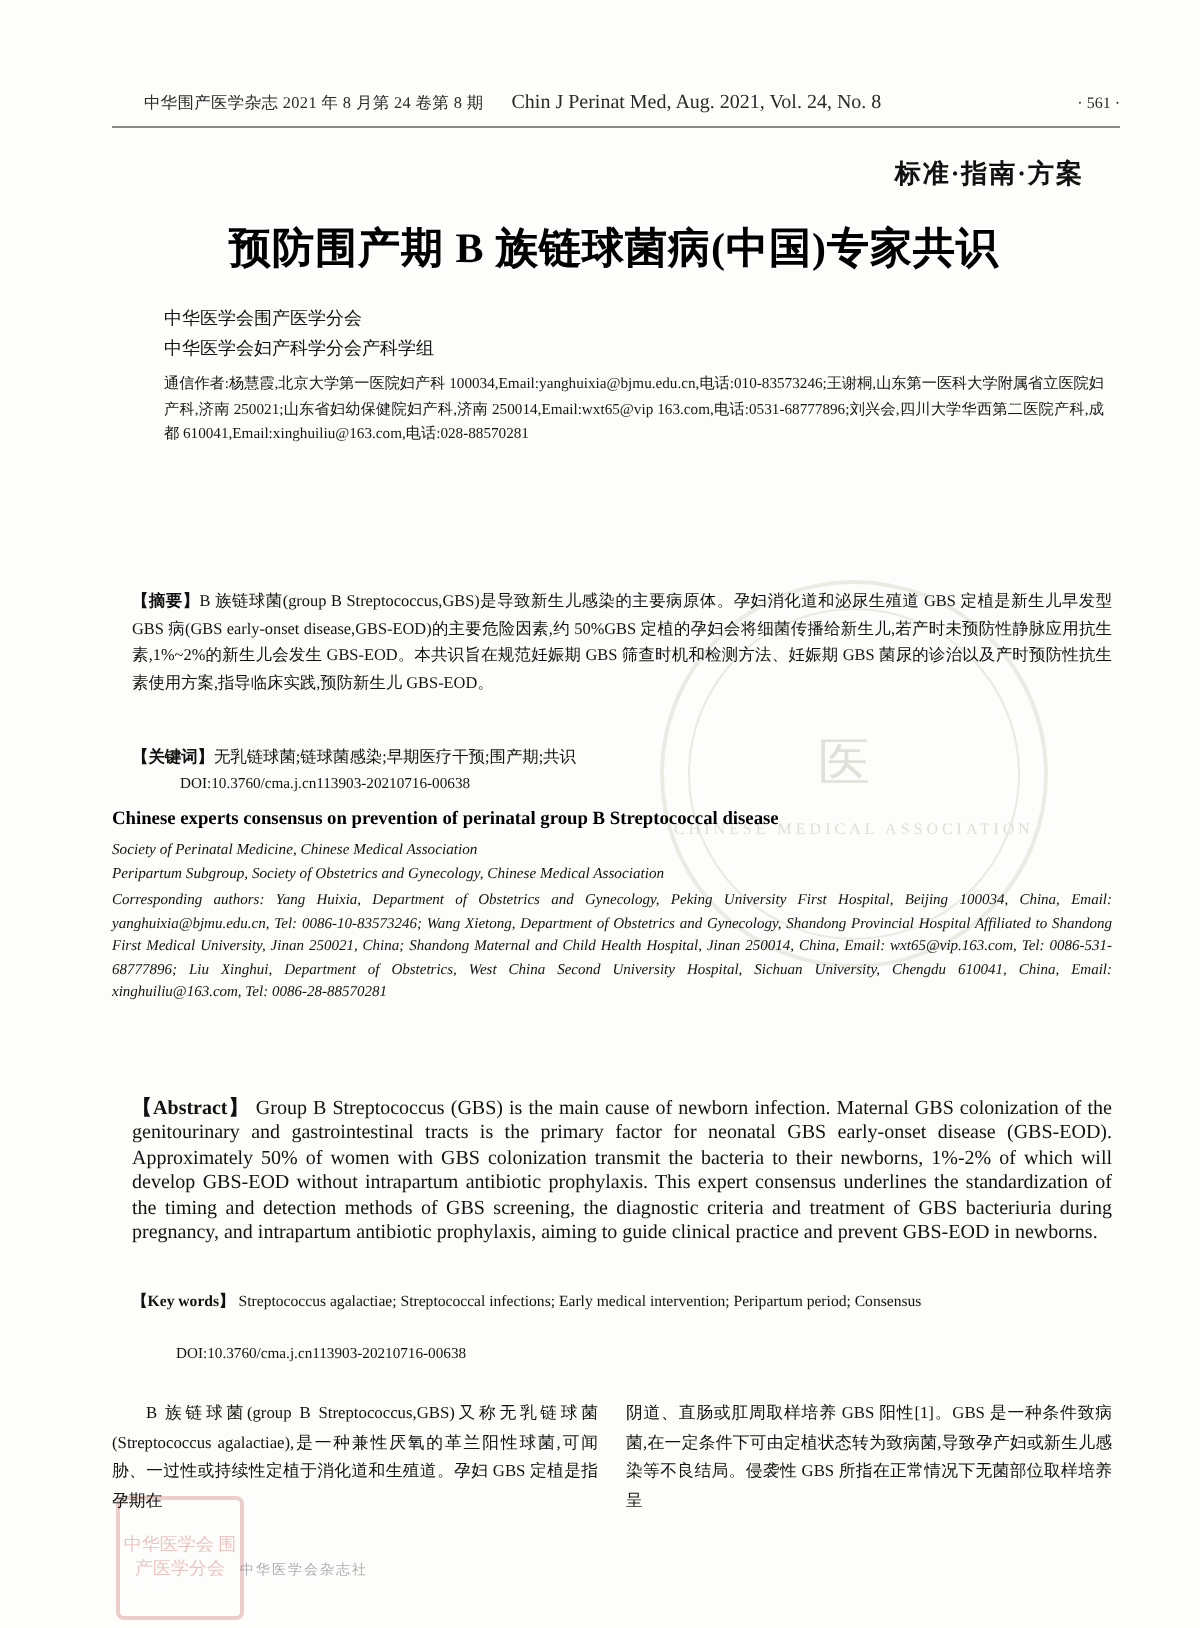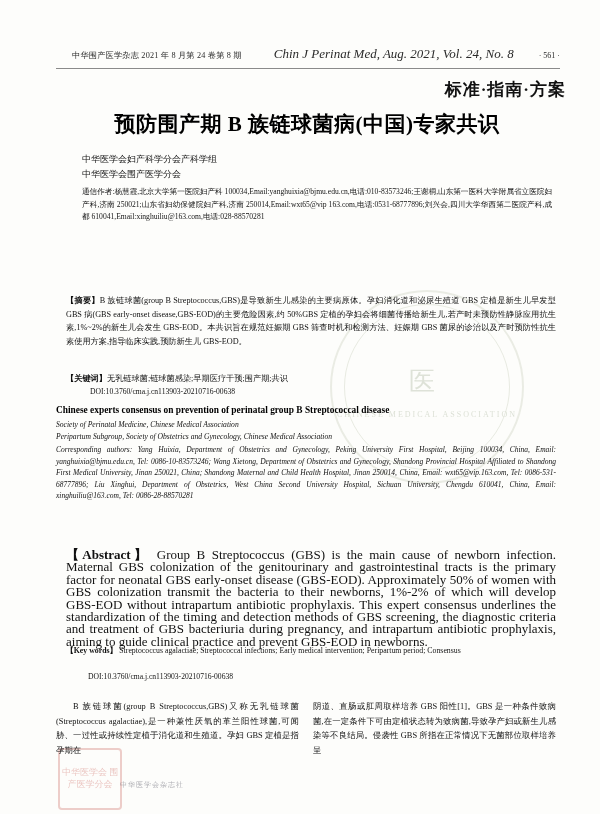--- a/index.html
+++ b/index.html
@@ -95,28 +95,28 @@
     right: 40px;
     top: 46px;
     display: flex;
     align-items: baseline;
     font-size: 8.2px;
     color: #2a2a2a;
     border-bottom: 1px solid #8a8a8a;
     padding-bottom: 6px;
   }
   .rh-cn { font-family: "Liberation Serif", serif; letter-spacing: 0.2px; margin-left: 16px;}
-  .rh-en { margin-left: 32px; font-style: italic; font-size: 13px; }
+  .rh-en { margin-left: 14px; font-size: 10px; }
   .rh-page { margin-left: auto; font-size: 8px; }
 
   .section-kind {
     position: absolute;
-    right: 34px;
+    right: 58px;
     top: 78px;
-    font-size: 17px;
+    font-size: 13px;
     font-weight: bold;
     letter-spacing: 1px;
     color: #111;
   }
 
   .title {
     position: absolute;
     left: 56px;
     right: 42px;
     top: 110px;
@@ -206,21 +206,21 @@
     font-style: italic;
     line-height: 11.6px;
     text-align: justify;
     color: #111;
   }
   .abs-en {
     position: absolute;
     left: 66px;
     right: 44px;
     top: 549px;
-    font-size: 13px;
+    font-size: 10px;
     line-height: 12.4px;
     text-align: justify;
     color: #111;
   }
   .abs-en .lead { font-weight: bold; }
   .kw-en {
     position: absolute;
     left: 66px;
     right: 44px;
     top: 645px;
@@ -276,22 +276,22 @@
     <span class="rh-cn">中华围产医学杂志 2021 年 8 月第 24 卷第 8 期</span>
     <span class="rh-en">Chin J Perinat Med, Aug. 2021, Vol. 24, No. 8</span>
     <span class="rh-page">· 561 ·</span>
   </div>
 
   <div class="section-kind">标准·指南·方案</div>
 
   <div class="title">预防围产期 B 族链球菌病(中国)专家共识</div>
 
   <div class="authors">
+    <div>中华医学会围产医学分会</div>
     <div>中华医学会妇产科学分会产科学组</div>
-    <div>中华医学会围产医学分会</div>
   </div>
 
   <div class="corr">通信作者:杨慧霞,北京大学第一医院妇产科 100034,Email:yanghuixia@bjmu.edu.cn,电话:010-83573246;王谢桐,山东第一医科大学附属省立医院妇产科,济南 250021;山东省妇幼保健院妇产科,济南 250014,Email:wxt65@vip 163.com,电话:0531-68777896;刘兴会,四川大学华西第二医院产科,成都 610041,Email:xinghuiliu@163.com,电话:028-88570281</div>
 
   <div class="abs-cn">
     <span class="lead">【摘要】</span><span>B 族链球菌(group B Streptococcus,GBS)是导致新生儿感染的主要病原体。孕妇消化道和泌尿生殖道 GBS 定植是新生儿早发型 GBS 病(GBS early-onset disease,GBS-EOD)的主要危险因素,约 50%GBS 定植的孕妇会将细菌传播给新生儿,若产时未预防性静脉应用抗生素,1%~2%的新生儿会发生 GBS-EOD。本共识旨在规范妊娠期 GBS 筛查时机和检测方法、妊娠期 GBS 菌尿的诊治以及产时预防性抗生素使用方案,指导临床实践,预防新生儿 GBS-EOD。</span>
   </div>
 
   <div class="kw-cn">
     <span class="lead">【关键词】</span><span>无乳链球菌;链球菌感染;早期医疗干预;围产期;共识</span>

